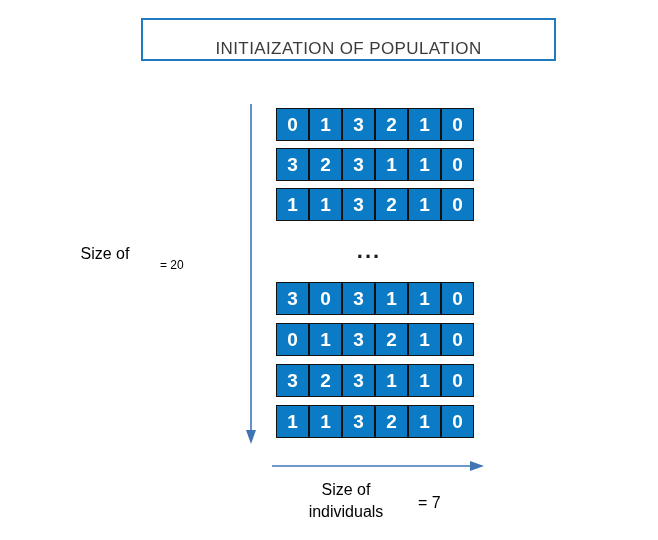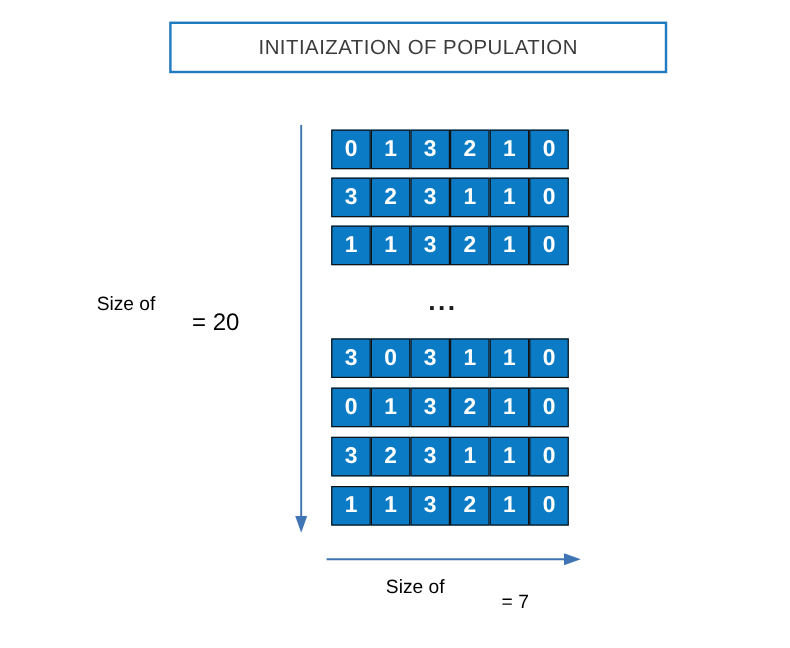--- a/index.html
+++ b/index.html
@@ -23,21 +23,21 @@
   #title-box {
     position: absolute;
     left: 141px;
     top: 18px;
     width: 415px;
     height: 43px;
     border: 2px solid #1f7ac0;
     box-sizing: border-box;
     background: #ffffff;
     display: flex;
-    align-items: center;
+    align-items: flex-end;
     justify-content: center;
   }
   #title-text {
     font-size: 17px;
     letter-spacing: 0.4px;
     color: #3b3b3b;
     font-family: "Liberation Sans", sans-serif;
     white-space: nowrap;
   }
 
@@ -102,21 +102,21 @@
     text-align: center;
     font-size: 16px;
     color: #000000;
     line-height: 1.35;
     font-family: "Liberation Sans", sans-serif;
   }
   #pop-value {
     position: absolute;
     left: 160px;
     top: 258px;
-    font-size: 20px;
+    font-size: 12px;
     color: #000000;
     font-family: "Liberation Sans", sans-serif;
     white-space: nowrap;
   }
   #ind-label {
     position: absolute;
     left: 272px;
     top: 479px;
     width: 148px;
     text-align: center;
@@ -223,16 +223,17 @@
     <div class="cell">0</div>
   </div>
 
   <div id="pop-label">
     <div>Size of</div>
   </div>
   <div id="pop-value">= 20</div>
 
   <div id="ind-label">
     <div>Size of</div>
+    <div>individuals</div>
   </div>
   <div id="ind-value">= 7</div>
 
 </div>
 
 </body></html>

